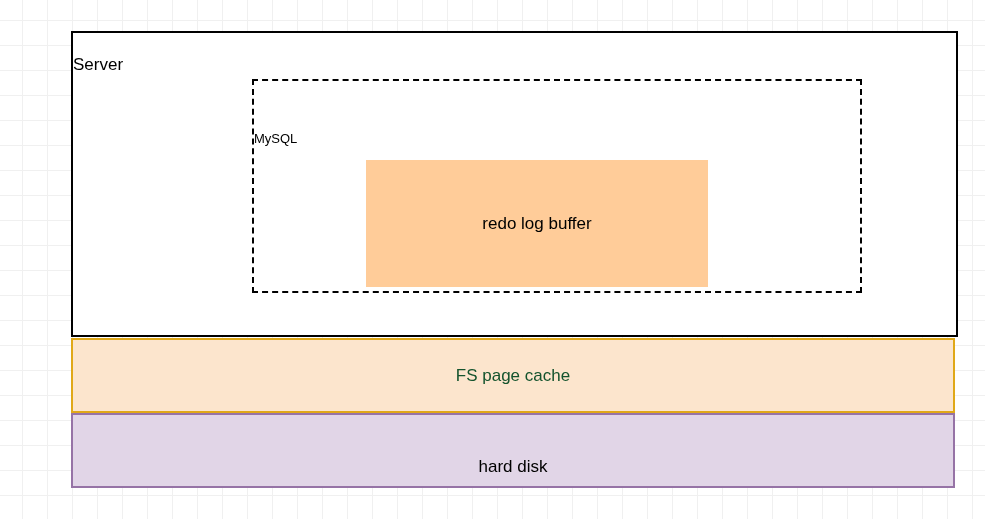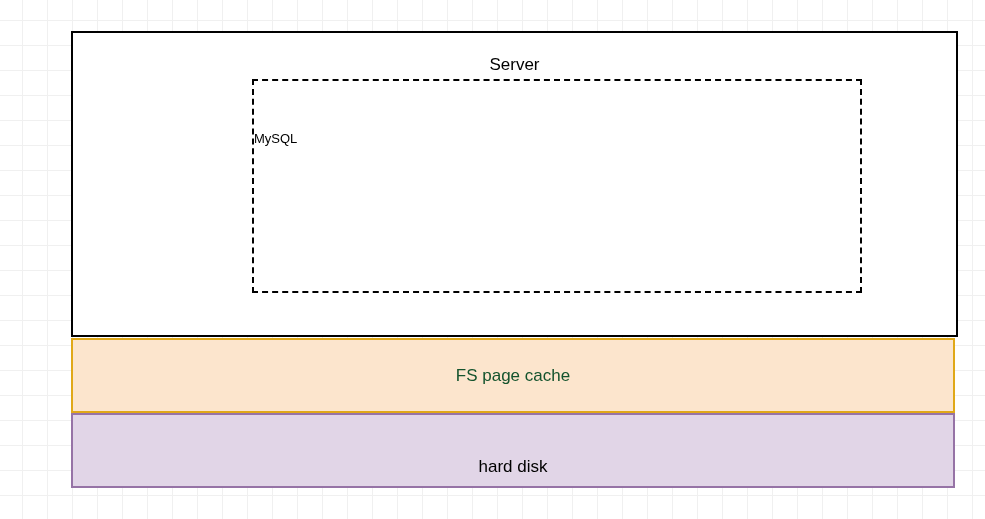--- a/index.html
+++ b/index.html
@@ -33,21 +33,21 @@
     width: 887px;
     height: 306px;
     background: #ffffff;
     border: 2px solid #000000;
   }
   #server-label {
     position: absolute;
     left: 0;
     right: 0;
     top: 22px;
-    text-align: center;
+    text-align: left;
     font-size: 17px;
     color: #000000;
     line-height: 20px;
   }
 
   
   #mysql-box {
     left: 252px;
     top: 79px;
     width: 610px;
@@ -129,20 +129,23 @@
 <div id="canvas">
 
   <div class="box" id="server-box">
     <div id="server-label">Server</div>
   </div>
 
   <div class="box" id="mysql-box">
     <div id="mysql-label">MySQL</div>
   </div>
 
+  <div class="box" id="redo-log-buffer">
+    <div id="redo-log-buffer-label">redo log buffer</div>
+  </div>
 
   <div class="box" id="fs-page-cache">
     <div id="fs-page-cache-label">FS page cache</div>
   </div>
 
   <div class="box" id="hard-disk">
     <div id="hard-disk-label">hard disk</div>
   </div>
 
 </div>

